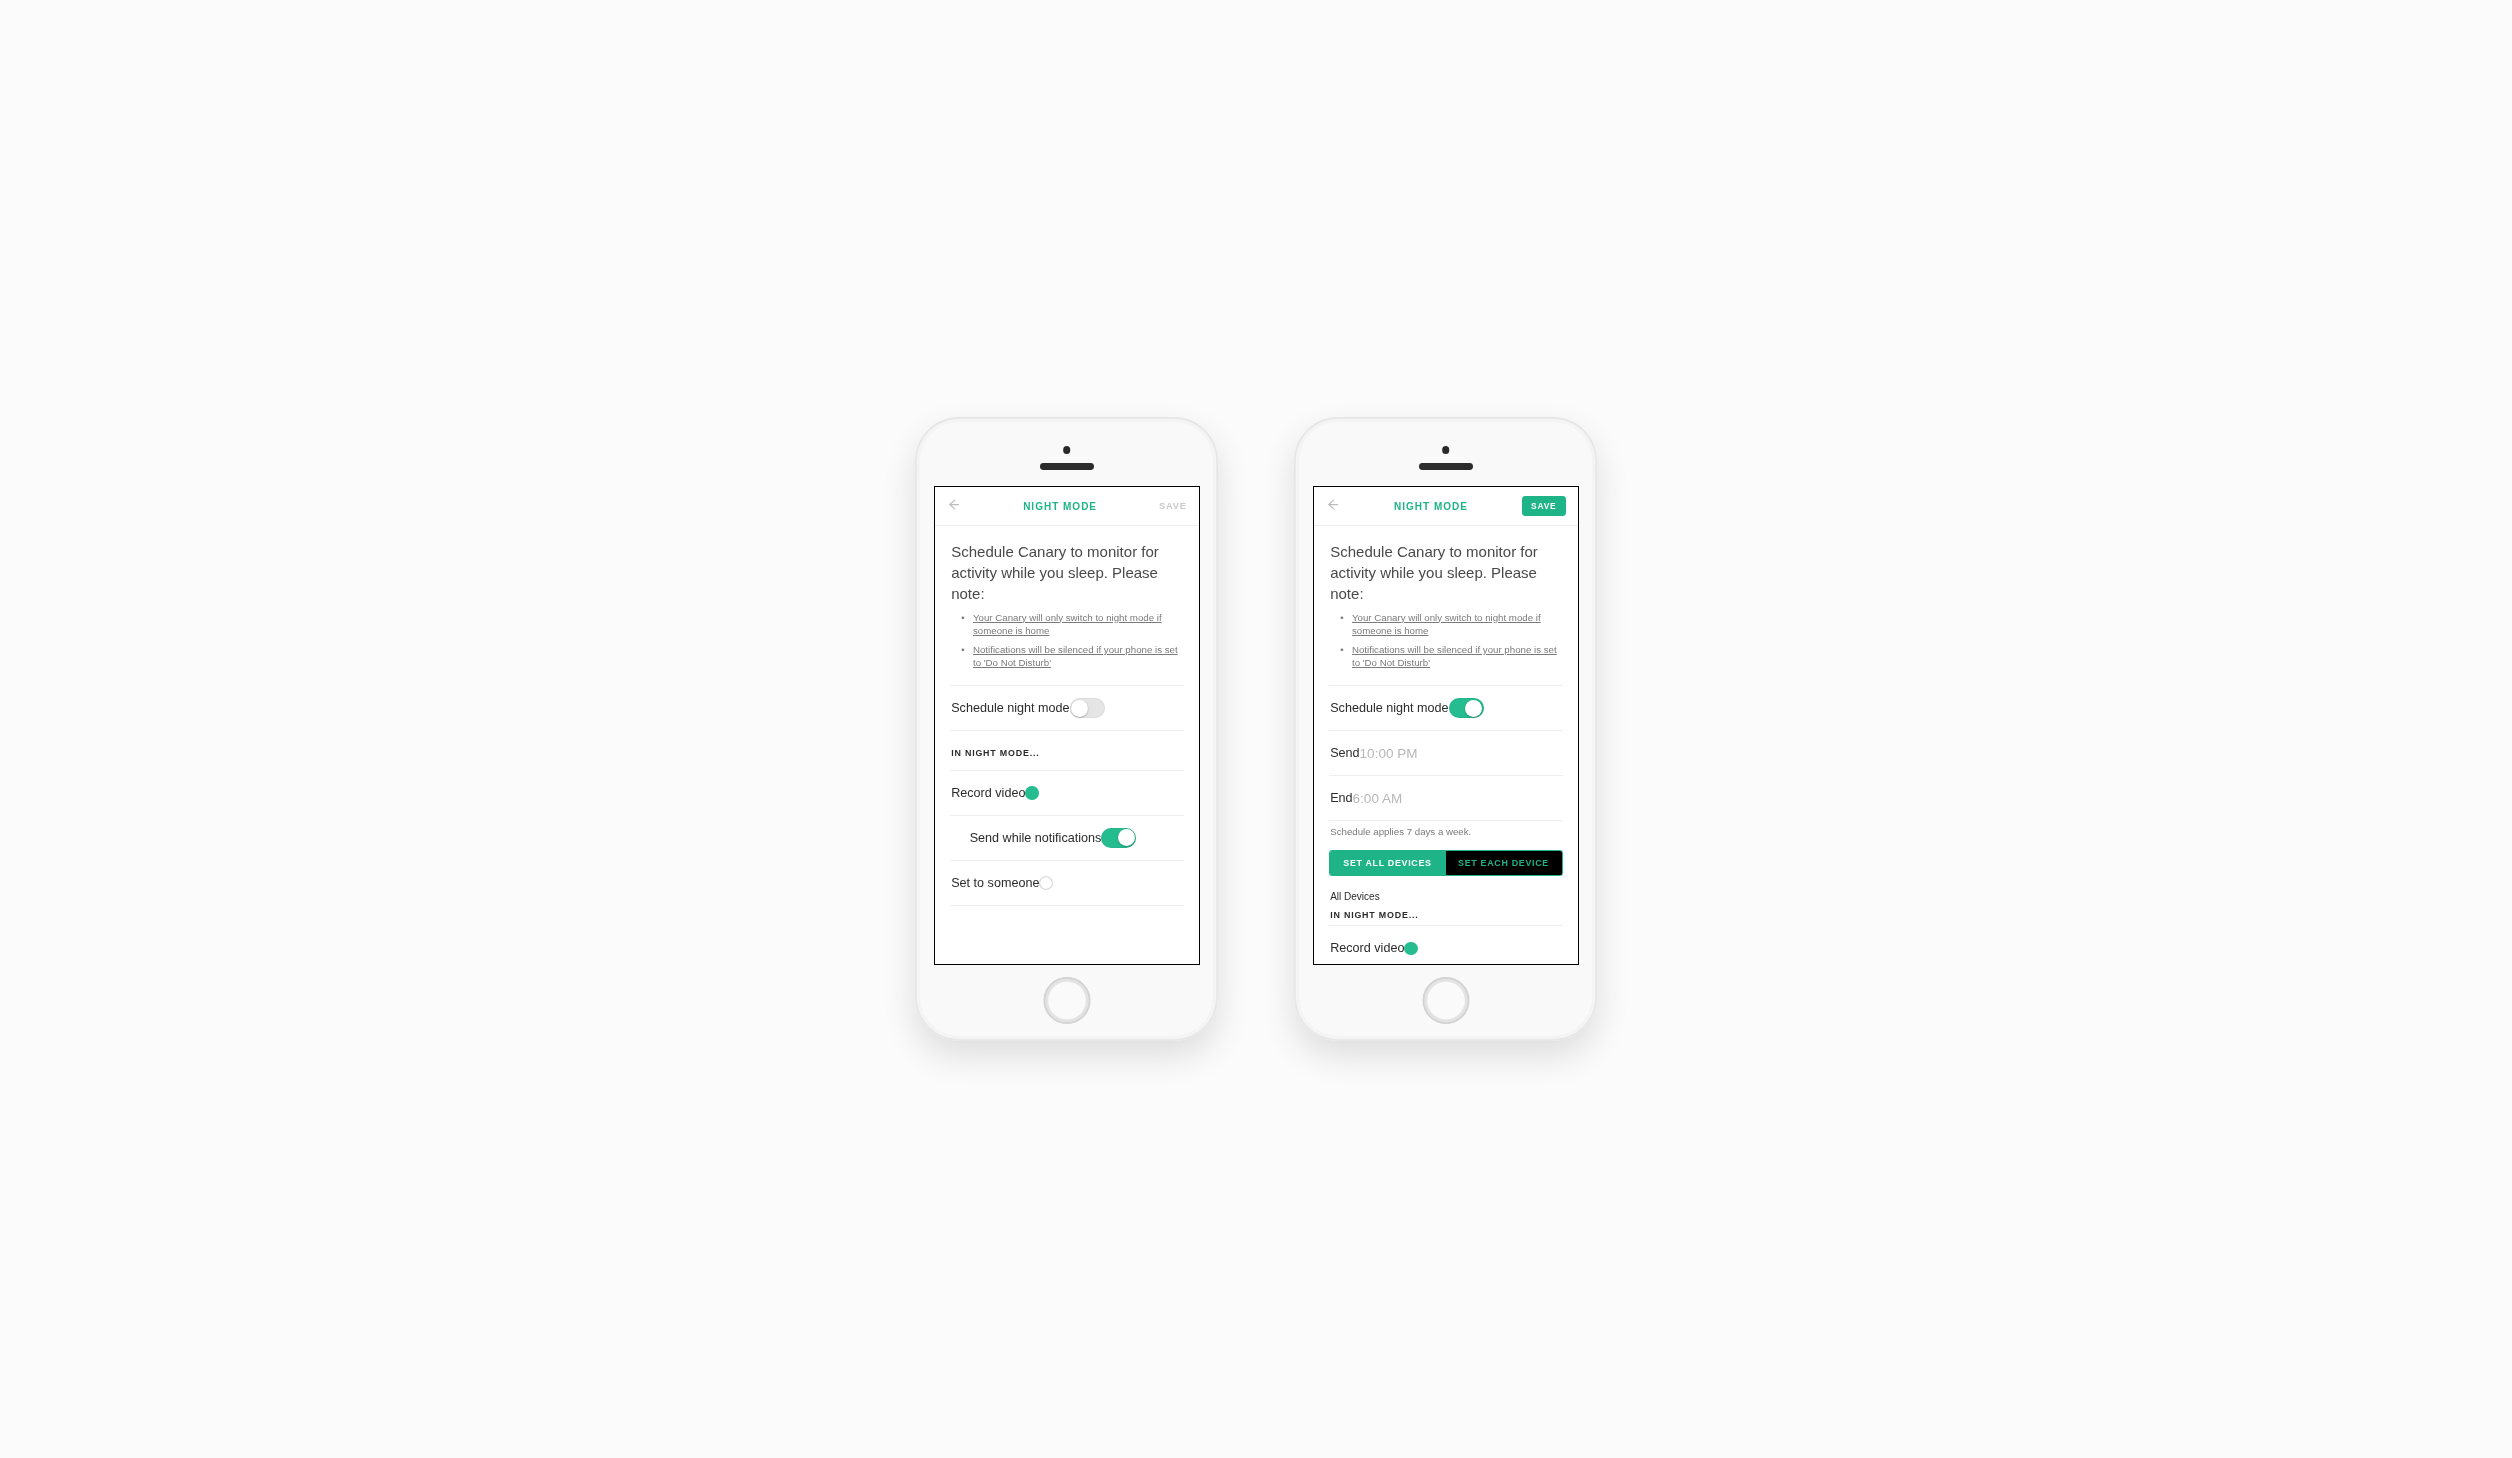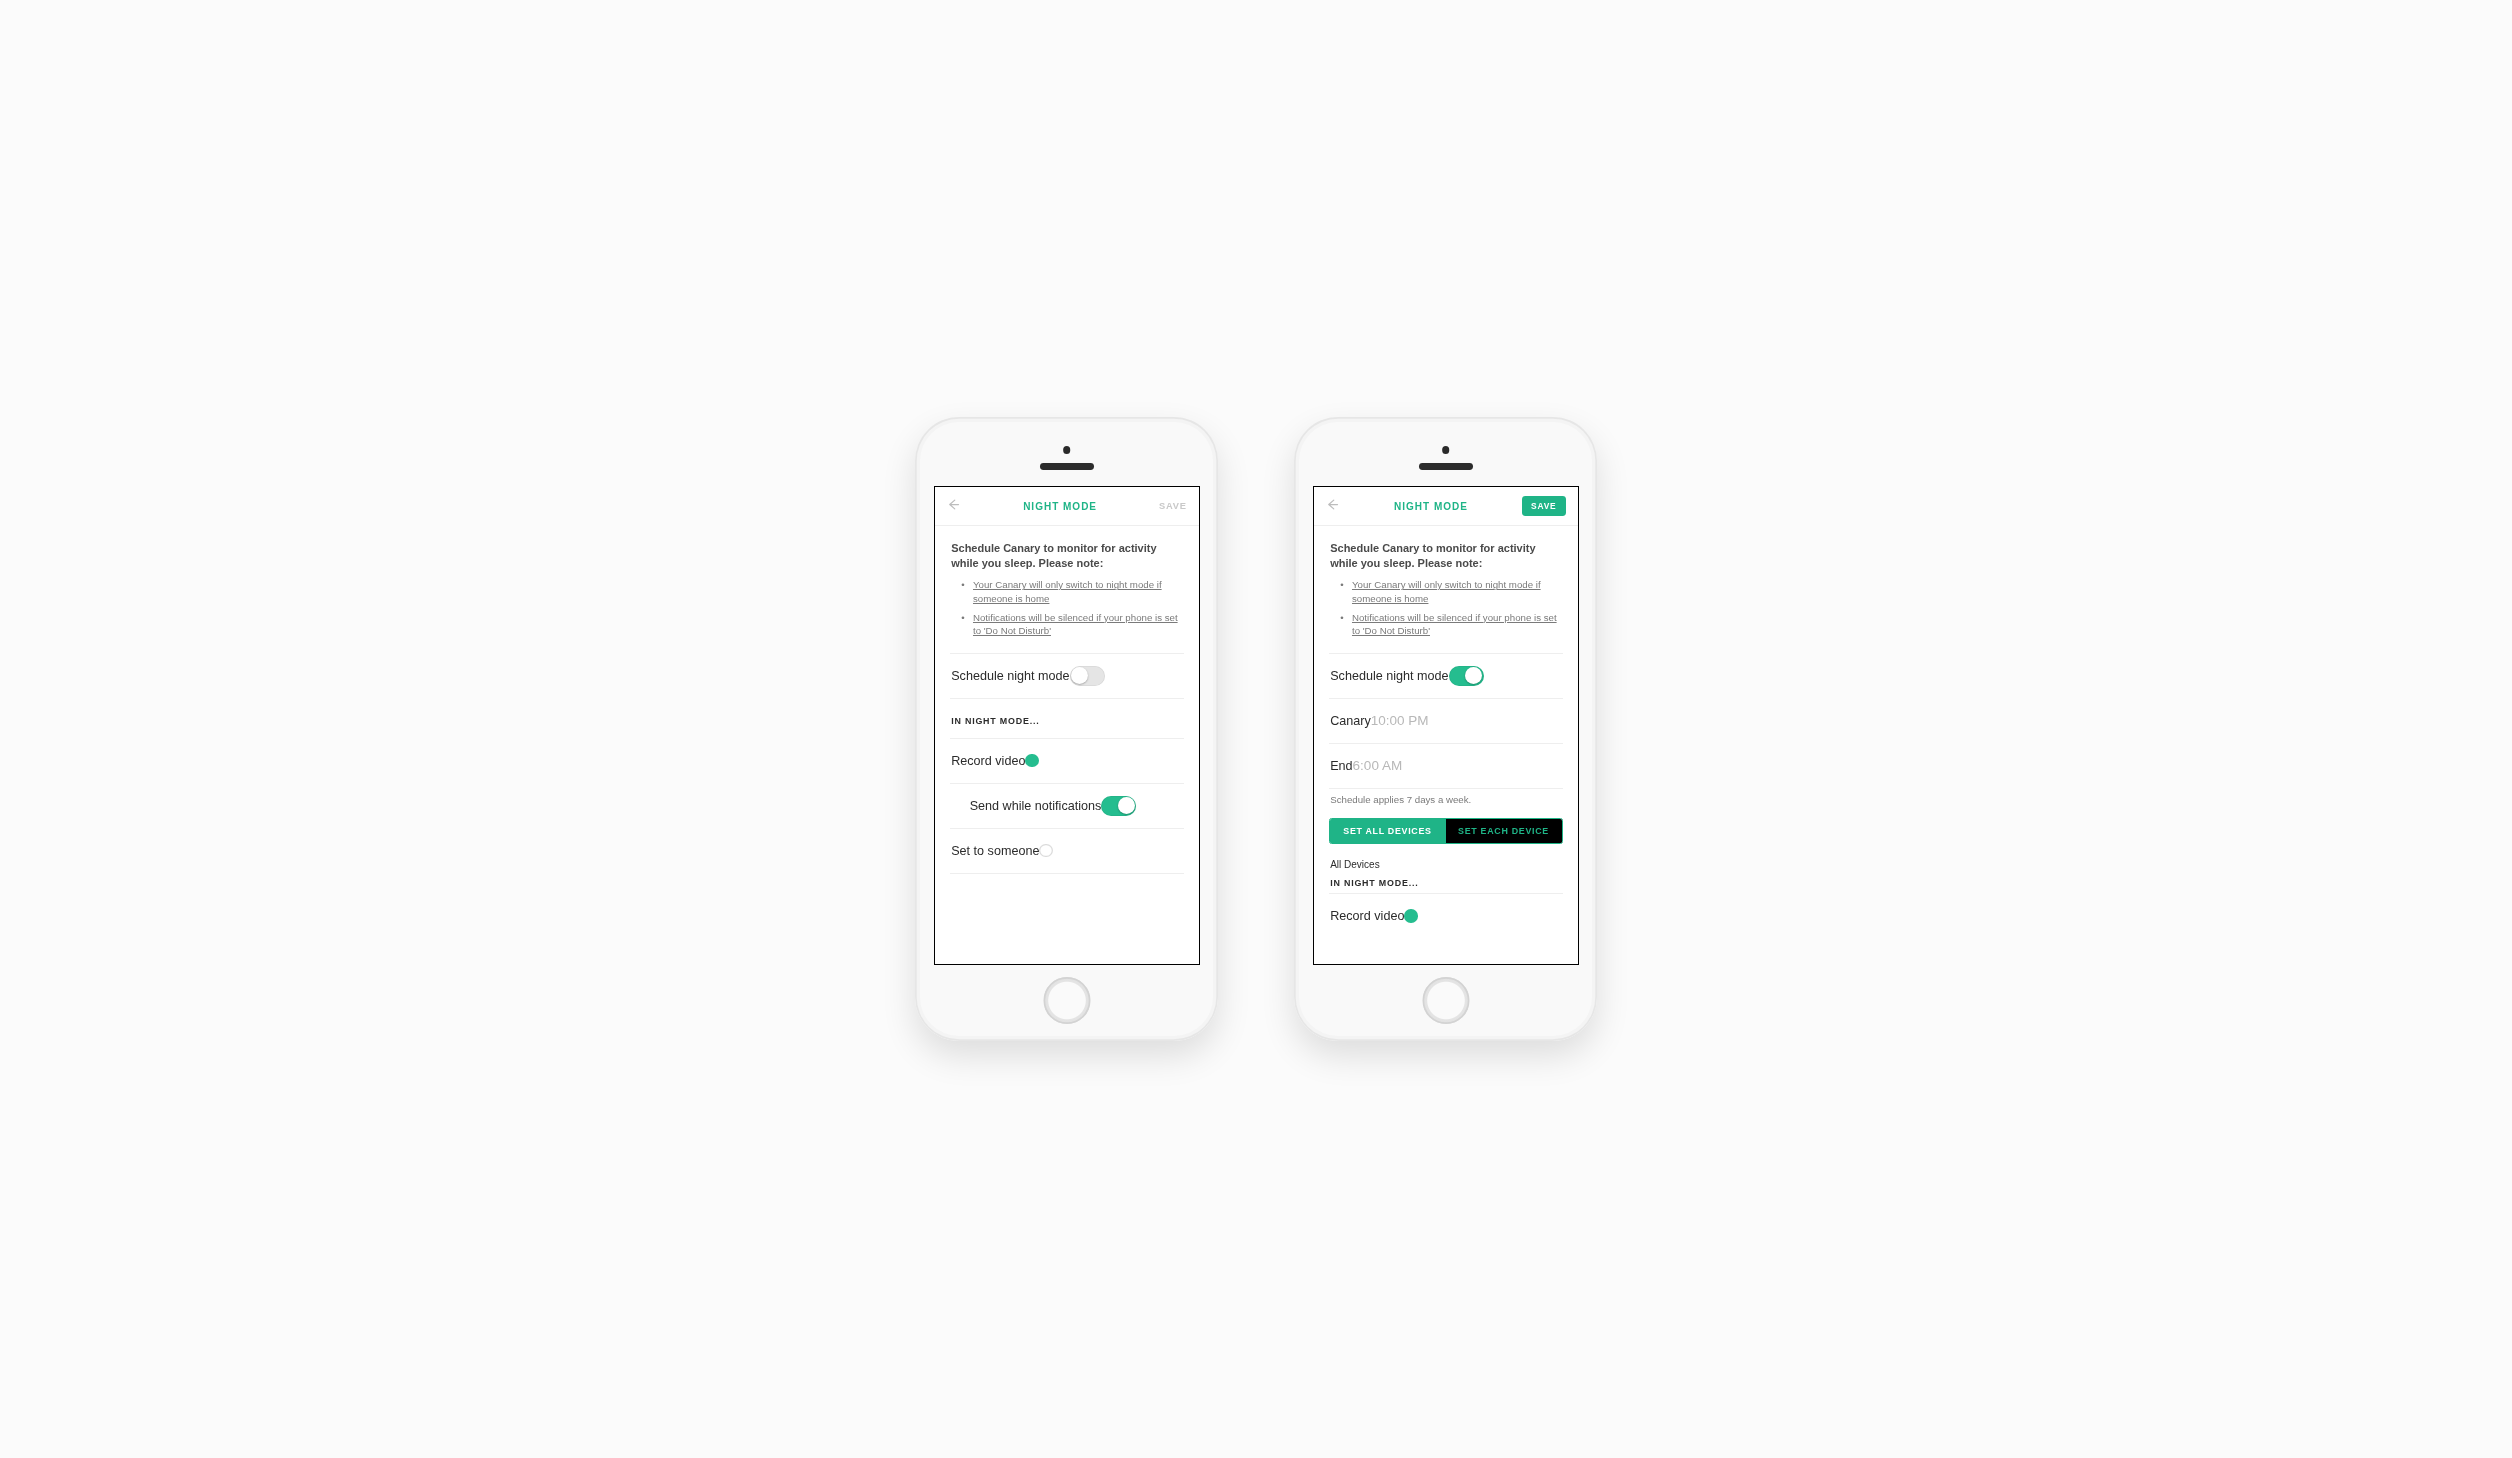--- a/index.html
+++ b/index.html
@@ -90,24 +90,23 @@
     letter-spacing:0.8px;
     color:#fff;
     background:#1fb487;
     padding:5px 9.3px;
     border-radius:3.4px;
   }
 
   .content { flex:1; overflow:hidden; padding:0 15px; }
   .intro-block { padding:15px 1.7px 10px 1.7px; }
   .intro {
-    font-size:11px;
+    font-size:15px;
     color:#4a4a4a;
     line-height:1.4;
-    font-weight:bold;
   }
   ul.bullets {
     list-style:none;
     padding:6.7px 0 0 10px;
   }
   ul.bullets li {
     position:relative;
     font-size:9.7px;
     color:#7a7a7a;
     line-height:1.4;
@@ -295,21 +294,21 @@
 
       <hr class="hr">
       <div class="row">
         <span class="label">Schedule night mode</span>
         <span class="toggle on">
             <span class="knob"></span>
           </span>
       </div>
       <hr class="hr">
       <div class="row">
-        <span class="label">Canary</span>
+        <span class="label">Send</span>
         <span class="value">10:00 PM</span>
       </div>
       <hr class="hr">
       <div class="row">
         <span class="label">End</span>
         <span class="value">6:00 AM</span>
       </div>
       <hr class="hr">
 
       <div class="helper">Schedule applies 7 days a week.</div>

